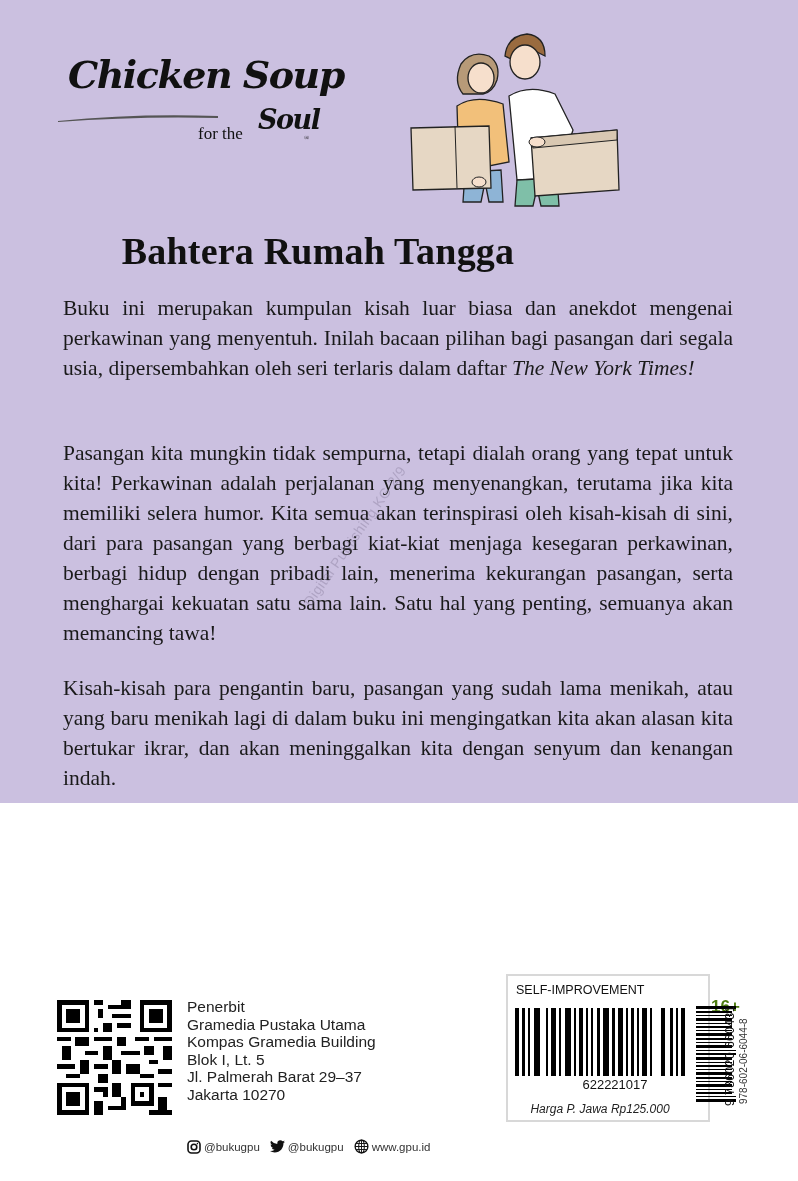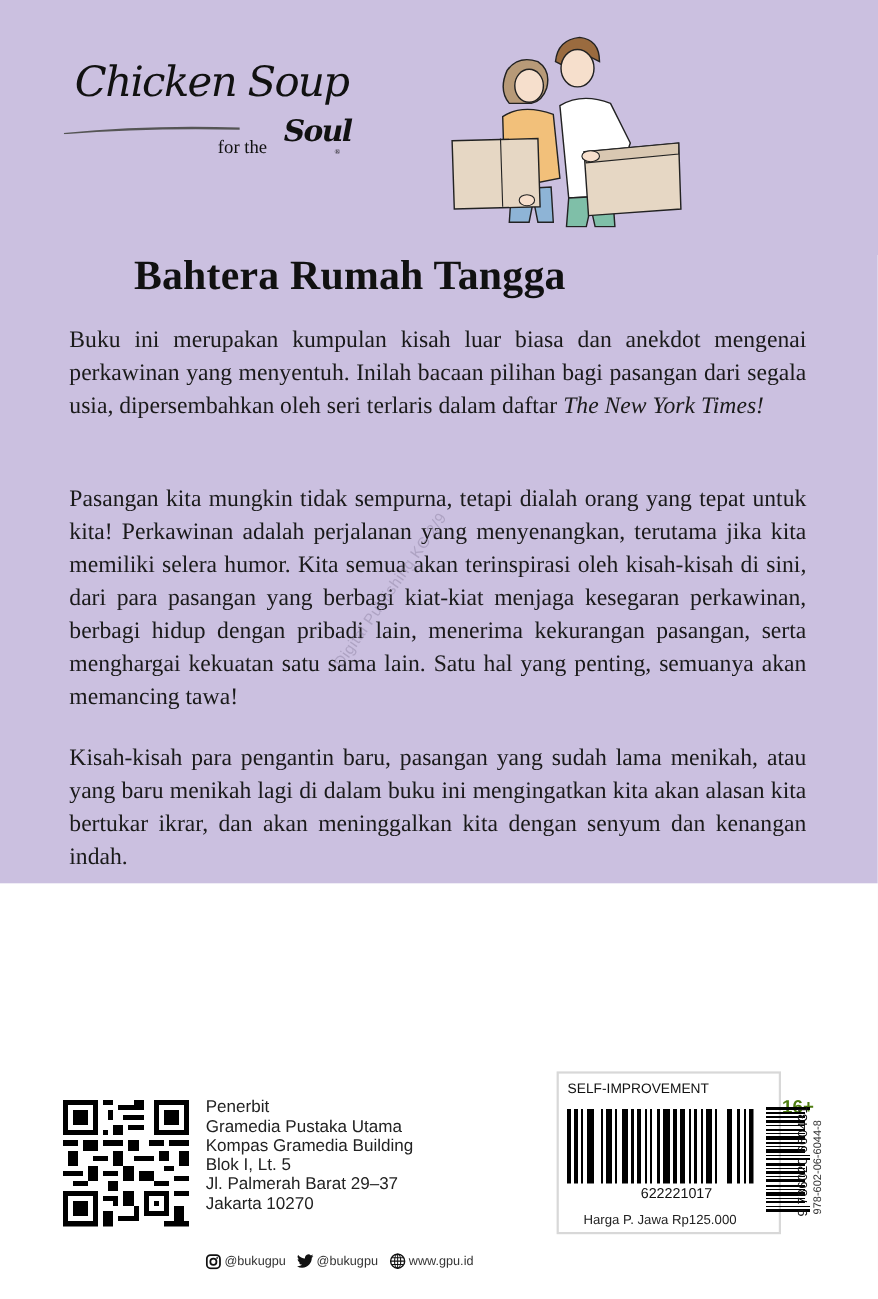--- a/index.html
+++ b/index.html
@@ -2,21 +2,21 @@
 <html><head>
 <meta charset="utf-8">
 <style>
   * { margin: 0; padding: 0; box-sizing: border-box; }
   html, body { width: 798px; height: 1181px; background: #ffffff; overflow: hidden; }
   body { position: relative; font-family: "Liberation Serif", serif; color: #1a1a1a; }
 
   .top { position: absolute; left: 0; top: 0; width: 798px; height: 803px; background: #cbc0e0; }
 
   .logo { position: absolute; left: 58px; top: 52px; width: 260px; height: 110px; }
-  .logo-line1 { position: absolute; left: 10px; top: 0; font-family: "DejaVu Serif", serif; font-style: italic; font-weight: normal; font-size: 38px; letter-spacing: -1.5px; color: #111; white-space: nowrap; }
+  .logo-line1 { position: absolute; left: 10px; top: 0; font-family: "DejaVu Serif", serif; font-style: italic; font-weight: bold; font-size: 38px; letter-spacing: -1.5px; color: #111; white-space: nowrap; }
   .logo-swoosh { position: absolute; left: 0; top: 62px; width: 160px; height: 8px; }
   .logo-line2a { position: absolute; left: 140px; top: 72px; font-family: "Liberation Serif", serif; font-size: 17px; color: #111; }
   .logo-line2b { position: absolute; left: 200px; top: 52px; font-family: "DejaVu Serif", serif; font-style: italic; font-weight: bold; font-size: 27px; letter-spacing: -1.5px; color: #111; }
   .logo-reg { position: absolute; left: 243px; top: 82px; font-size: 7px; color: #111; }
 
   .illustration { position: absolute; left: 405px; top: 22px; width: 215px; height: 185px; }
 
   .title { position: absolute; left: 0; width: 636px; top: 229px; text-align: center; font-family: "Liberation Serif", serif; font-size: 38px; color: #111; letter-spacing: 0.2px; }
 
   .body-text { position: absolute; left: 63px; width: 670px; font-family: "Liberation Serif", serif; font-size: 21.5px; line-height: 30px; text-align: justify; color: #1a1a1a; }
@@ -32,21 +32,21 @@
   .publisher { position: absolute; left: 187px; top: 998px; font-family: "Liberation Sans", sans-serif; font-size: 15.5px; line-height: 17.6px; color: #222; }
   .socials { position: absolute; left: 187px; top: 1106px; font-family: "Liberation Sans", sans-serif; font-size: 11.5px; color: #333; display: flex; align-items: center; gap: 3px; margin-top: 33px; }
   .socials svg { display: block; }
   .soc-gap { width: 4px; }
 
   .barcode-box { position: absolute; left: 506px; top: 974px; width: 204px; height: 148px; border: 2px solid #d8d8d8; background: #fff; }
   .bc-category { position: absolute; left: 8px; top: 7px; font-family: "Liberation Sans", sans-serif; font-size: 12.5px; color: #111; }
   .bc-age { position: absolute; left: 203px; top: 21px; font-family: "Liberation Sans", sans-serif; font-size: 17px; font-weight: bold; color: #4d7c0f; }
   .bc-bars { position: absolute; left: 7px; top: 32px; width: 170px; height: 68px; }
   .bc-number { position: absolute; left: 22px; width: 170px; top: 101px; text-align: center; font-family: "Liberation Sans", sans-serif; font-size: 13px; color: #111; }
-  .bc-price { position: absolute; left: 7px; width: 170px; top: 126px; text-align: center; font-family: "Liberation Sans", sans-serif; font-size: 12px; color: #222; }
+  .bc-price { position: absolute; left: 7px; width: 170px; top: 126px; text-align: center; font-family: "Liberation Sans", sans-serif; font-size: 12px; color: #222; font-style: italic; }
   .isbn-bars { position: absolute; left: 188px; top: 30px; width: 42px; height: 98px; }
   .isbn-text { position: absolute; left: 230px; top: 128px; transform: rotate(-90deg); transform-origin: left top; font-family: "Liberation Sans", sans-serif; font-size: 10px; color: #333; white-space: nowrap; }
   .isbn-digits { position: absolute; left: 215px; top: 130px; transform: rotate(-90deg); transform-origin: left top; font-family: "Liberation Sans", sans-serif; font-size: 12px; color: #111; white-space: nowrap; letter-spacing: 0.5px; }
 </style>
 </head>
 <body>
 
 <div class="top">
 
   <div class="logo">

